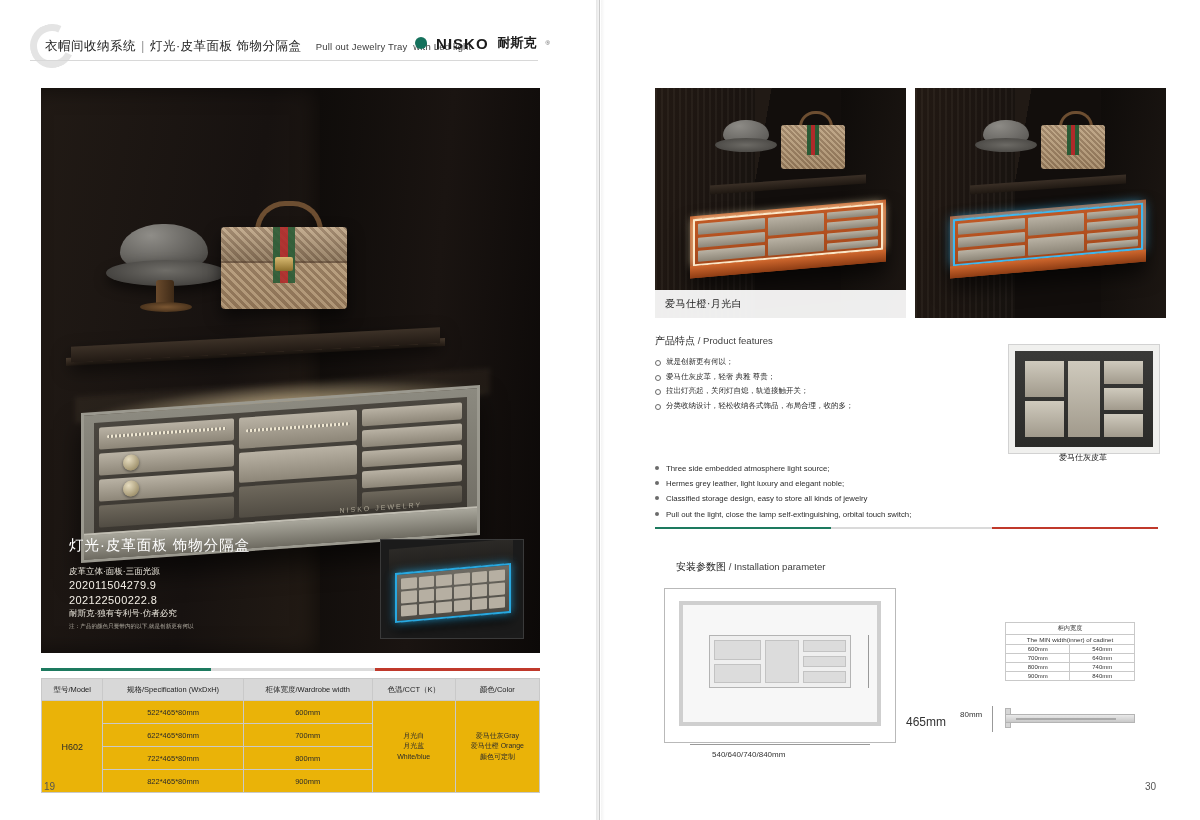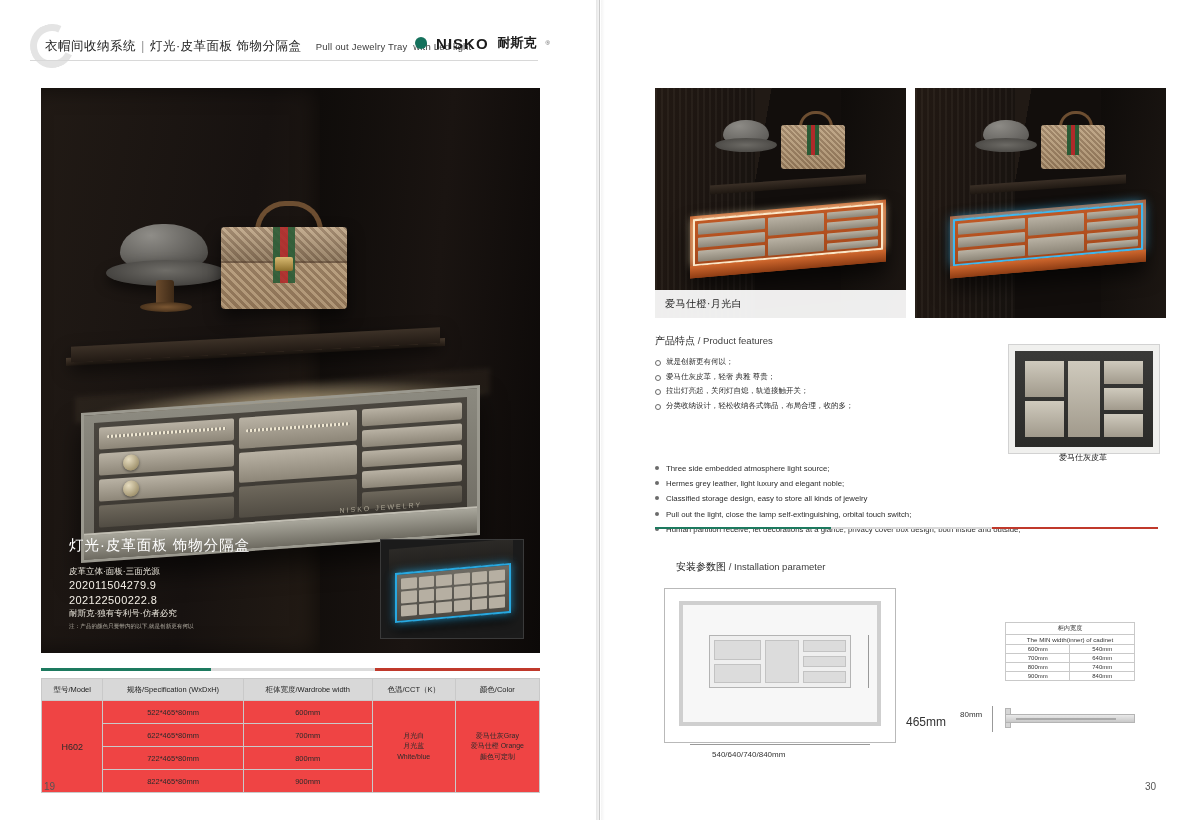--- a/index.html
+++ b/index.html
@@ -398,21 +398,21 @@
     padding: 3px 2px;
     vertical-align: middle;
   }
   table.spec thead th {
     background: #d8d8d8;
     font-weight: normal;
     font-size: 7.5px;
     height: 15px;
     color: #222;
   }
-  table.spec td { height: 16px; background: #ef4444; }
+  table.spec td { height: 16px; background: #eab308; }
   table.spec td.model { font-size: 9px; }
   table.spec td.color-cell { font-size: 7px; line-height: 1.45; }
 
   .folio {
     position: absolute;
     bottom: 28px;
     font-size: 10px;
     color: #555;
   }
   .folio-left { left: 44px; }
@@ -1026,21 +1026,20 @@
       <li>分类收纳设计，轻松收纳各式饰品，布局合理，收的多；</li>
     </ul>
   </div>
 
   <div class="feat-en">
     <ul>
       <li>Three side embedded atmosphere light source;</li>
       <li>Hermes grey leather, light luxury and elegant noble;</li>
       <li>Classified storage design, easy to store all kinds of jewelry</li>
       <li>Pull out the light, close the lamp self-extinguishing, orbital touch switch;</li>
-      <li>Human partition receive, let decorations at a glance, privacy cover box design, both inside and outside;</li>
     </ul>
   </div>
 
   <div class="tech-box">
     <div class="pic">
       <div class="grid">
         <div class="col x">
             <i></i>
             <i></i>
           </div>

